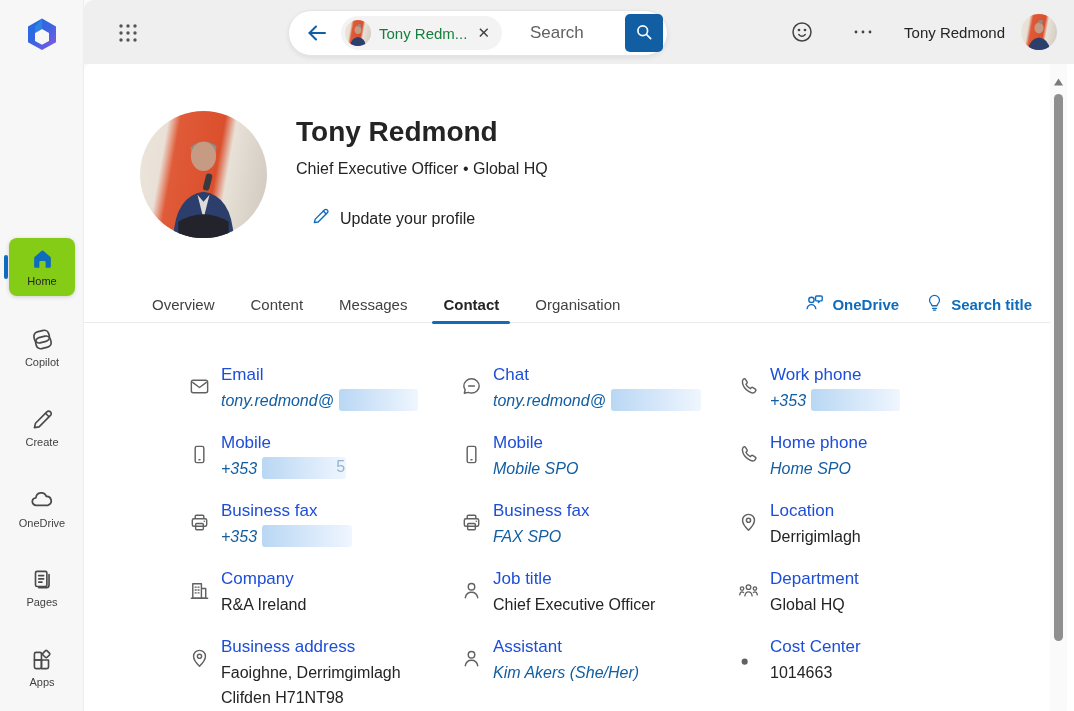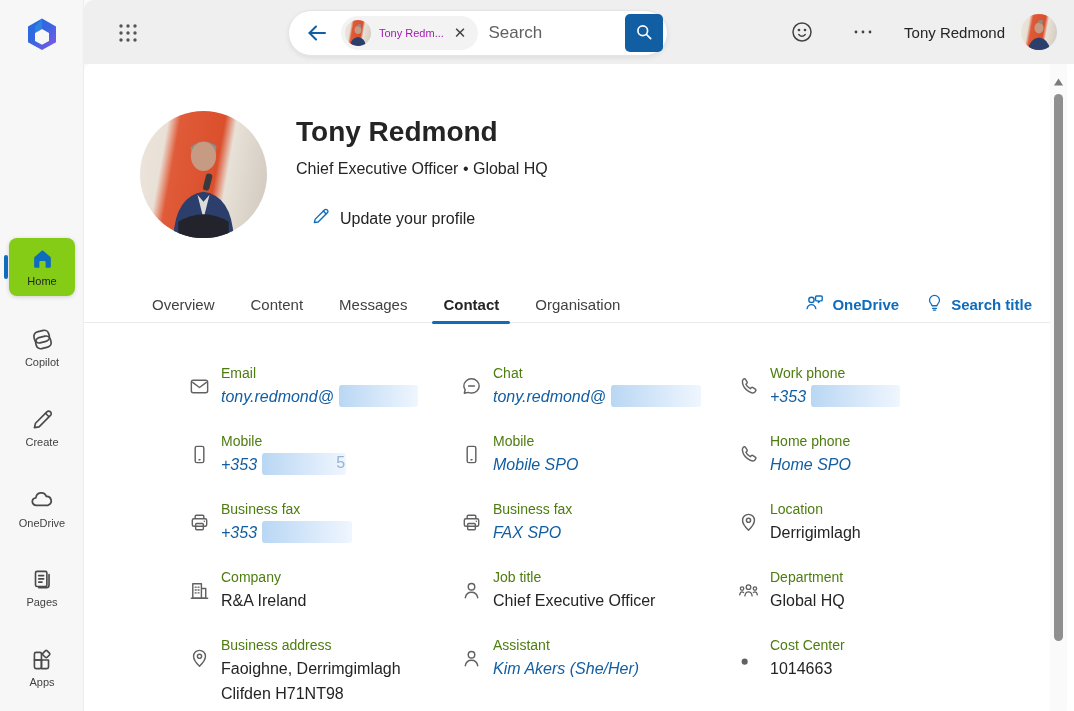--- a/index.html
+++ b/index.html
@@ -35,26 +35,26 @@
     position:absolute; left:204px; top:10px; width:380px; height:46px;
     background:#fff; border:1px solid #e4e4e4; border-radius:23px;
     box-shadow:0 2px 5px rgba(0,0,0,.07);
     display:flex; align-items:center; padding:0 4px 0 16px;
   }
   .back-arrow { flex:0 0 auto; width:24px; height:24px; cursor:pointer; }
   .chip {
     margin-left:12px; height:34px; max-width:196px; background:#f3f3f3; border-radius:17px;
     display:flex; align-items:center; padding:0 10px 0 4px; gap:8px; flex:0 0 auto; cursor:pointer;
   }
-  .chip-text { font-size:11px; color:#a21caf; white-space:nowrap; }
+  .chip-text { font-size:15px; color:#15803d; white-space:nowrap; }
   .chip-close { font-size:15px; color:#424242; cursor:pointer; padding:0 2px; }
   .avatar-sm { width:26px; height:26px; border-radius:50%; overflow:hidden; flex:0 0 auto;
     background:linear-gradient(100deg,#ece5dd 0%,#e8e0d6 22%,#df5a38 30%,#db4f2c 60%,#e8e1d7 68%,#cfc7bc 100%); position:relative; }
   .avatar-sm svg { position:absolute; inset:0; }
-  .search-input { flex:1 1 auto; border:none; outline:none; background:transparent; font-size:17px; color:#7f1d1d; margin-left:8px; min-width:40px; font-family:"Liberation Sans",sans-serif; }
+  .search-input { flex:1 1 auto; border:none; outline:none; background:transparent; font-size:17px; color:#7f1d1d; margin-left:26px; min-width:40px; font-family:"Liberation Sans",sans-serif; }
   .search-input::placeholder { color:#616161; opacity:1; }
   .search-btn { flex:0 0 auto; width:38px; height:38px; border:none; border-radius:5px; background:#115ea3; display:flex; align-items:center; justify-content:center; cursor:pointer; }
 
   .topbar-right { position:absolute; right:17px; top:0; height:64px; display:flex; align-items:center; }
   .smiley-btn { cursor:pointer; margin-right:38px; display:flex; }
   .more-btn { cursor:pointer; margin-right:30px; display:flex; }
   .account-name { font-size:15px; color:#242424; margin-right:16px; cursor:pointer; }
   .avatar-top { width:36px; height:36px; border-radius:50%; overflow:hidden; position:relative; cursor:pointer;
     background:linear-gradient(100deg,#ece5dd 0%,#e8e0d6 22%,#df5a38 30%,#db4f2c 60%,#e8e1d7 68%,#cfc7bc 100%); }
   .avatar-top svg { position:absolute; inset:0; }
@@ -81,21 +81,21 @@
   .tip-link { display:flex; align-items:center; gap:7px; color:#0f6cbd; font-size:15px; font-weight:700; cursor:pointer; }
 
   
   .grid { position:absolute; left:104px; top:298px; display:grid; grid-template-columns:272px 277px 263px; }
   .gcol { display:flex; flex-direction:column; }
   .cell { display:flex; min-height:68px; }
   .cicon { flex:0 0 24px; margin-top:13px; }
   .cicon svg { display:block; }
   .cicon.bullet-wrap { margin-top:20px; }
   .ctext { margin-left:9px; }
-  .clabel { font-size:14px; color:#4d7c0f; padding-top:3px; }
+  .clabel { font-size:17px; color:#1d4ed8; padding-top:3px; }
   .cvalue { font-size:16px; color:#242424; margin-top:4px; line-height:24px; }
   .link { color:#115ea3; text-decoration:none; cursor:pointer;font-style:italic; }
   .blur { position:relative; display:inline-block; height:22px; border-radius:3px; vertical-align:-5px; margin-left:5px;
     background:linear-gradient(90deg,#b9d7f3 0%,#d7e8fa 55%,#eff6fe 100%); }
   .blur .bsuffix { position:absolute; right:1px; top:-2px; font-size:16px; color:#3f74ab; opacity:.5; }
   .w79 { width:79px; } .w84 { width:84px; } .w90 { width:90px; } .w89 { width:89px; }
 
   
   .scrollbar { position:absolute; right:7px; top:0; bottom:0; width:17px; background:#fafafa; border-radius:2px; }
   .sb-up { position:absolute; top:9px; left:3px; width:11px; height:10px; cursor:pointer; }

